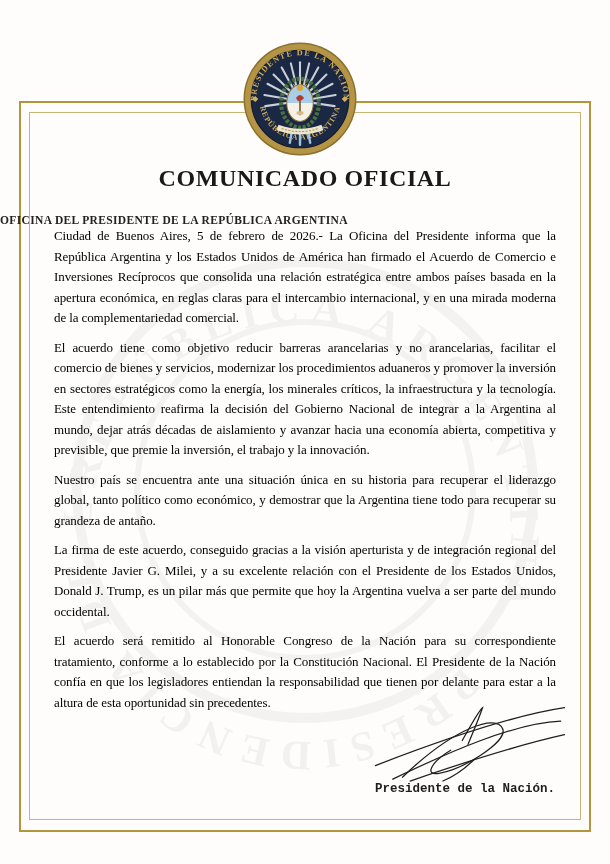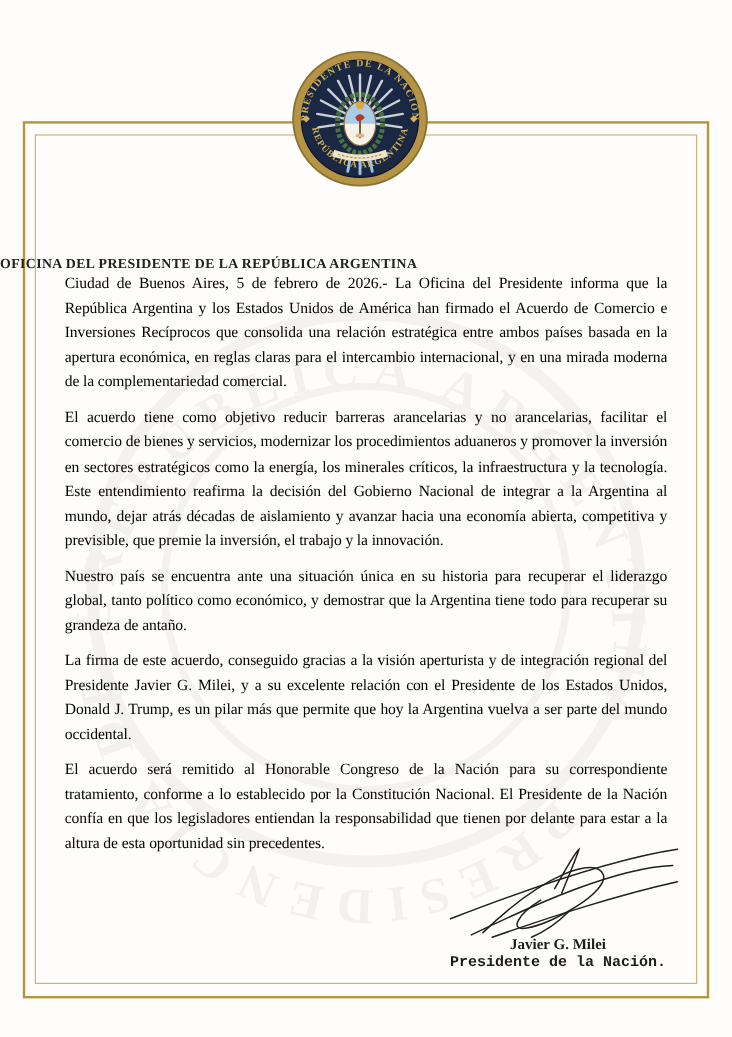--- a/index.html
+++ b/index.html
@@ -108,20 +108,21 @@
         <rect x="52.5" y="68" width="7" height="3.4" rx="1.6" fill="#d9b98a"></rect>
       </g>
 
       <g>
         <path d="M 34,84 Q 56,92 78,84" fill="none" stroke="#ece5d0" stroke-width="5.5"></path>
         <path d="M 38,85 Q 56,91 74,85" fill="none" stroke="#b59545" stroke-width="1" stroke-dasharray="2,1.4"></path>
       </g>
     </svg>
   </div>
 
+  <h1 class="title">COMUNICADO OFICIAL</h1>
   <h2 class="subtitle">OFICINA DEL PRESIDENTE DE LA REPÚBLICA ARGENTINA</h2>
 
   <div class="content">
     <p>Ciudad de Buenos Aires, 5 de febrero de 2026.- La Oficina del Presidente informa que la República Argentina y los Estados Unidos de América han firmado el Acuerdo de Comercio e Inversiones Recíprocos que consolida una relación estratégica entre ambos países basada en la apertura económica, en reglas claras para el intercambio internacional, y en una mirada moderna de la complementariedad comercial.</p>
     <p>El acuerdo tiene como objetivo reducir barreras arancelarias y no arancelarias, facilitar el comercio de bienes y servicios, modernizar los procedimientos aduaneros y promover la inversión en sectores estratégicos como la energía, los minerales críticos, la infraestructura y la tecnología. Este entendimiento reafirma la decisión del Gobierno Nacional de integrar a la Argentina al mundo, dejar atrás décadas de aislamiento y avanzar hacia una economía abierta, competitiva y previsible, que premie la inversión, el trabajo y la innovación.</p>
     <p>Nuestro país se encuentra ante una situación única en su historia para recuperar el liderazgo global, tanto político como económico, y demostrar que la Argentina tiene todo para recuperar su grandeza de antaño.</p>
     <p>La firma de este acuerdo, conseguido gracias a la visión aperturista y de integración regional del Presidente Javier G. Milei, y a su excelente relación con el Presidente de los Estados Unidos, Donald J. Trump, es un pilar más que permite que hoy la Argentina vuelva a ser parte del mundo occidental.</p>
     <p>El acuerdo será remitido al Honorable Congreso de la Nación para su correspondiente tratamiento, conforme a lo establecido por la Constitución Nacional. El Presidente de la Nación confía en que los legisladores entiendan la responsabilidad que tienen por delante para estar a la altura de esta oportunidad sin precedentes.</p>
   </div>
 
@@ -129,17 +130,16 @@
     <svg class="sig-scribble" viewBox="0 0 210 85">
       <g fill="none" stroke="#1f1f1f" stroke-width="1.3" stroke-linecap="round">
         <path d="M 8,68 C 70,44 150,16 204,8"></path>
         <path d="M 26,82 C 80,56 150,24 200,22"></path>
         <path d="M 36,80 C 90,28 134,14 140,30 C 145,44 98,72 74,76 C 58,79 66,64 86,52"></path>
         <path d="M 98,42 C 108,24 116,10 119,8 C 115,20 108,36 104,46"></path>
         <path d="M 44,84 C 96,66 150,48 204,36"></path>
         <path d="M 78,84 C 92,78 102,70 110,62"></path>
       </g>
     </svg>
-    <div class="sig-name">Javier G. Milei</div>
     <div class="sig-role">Presidente de la Nación.</div>
   </div>
 
 </div>
 
 </body></html>

